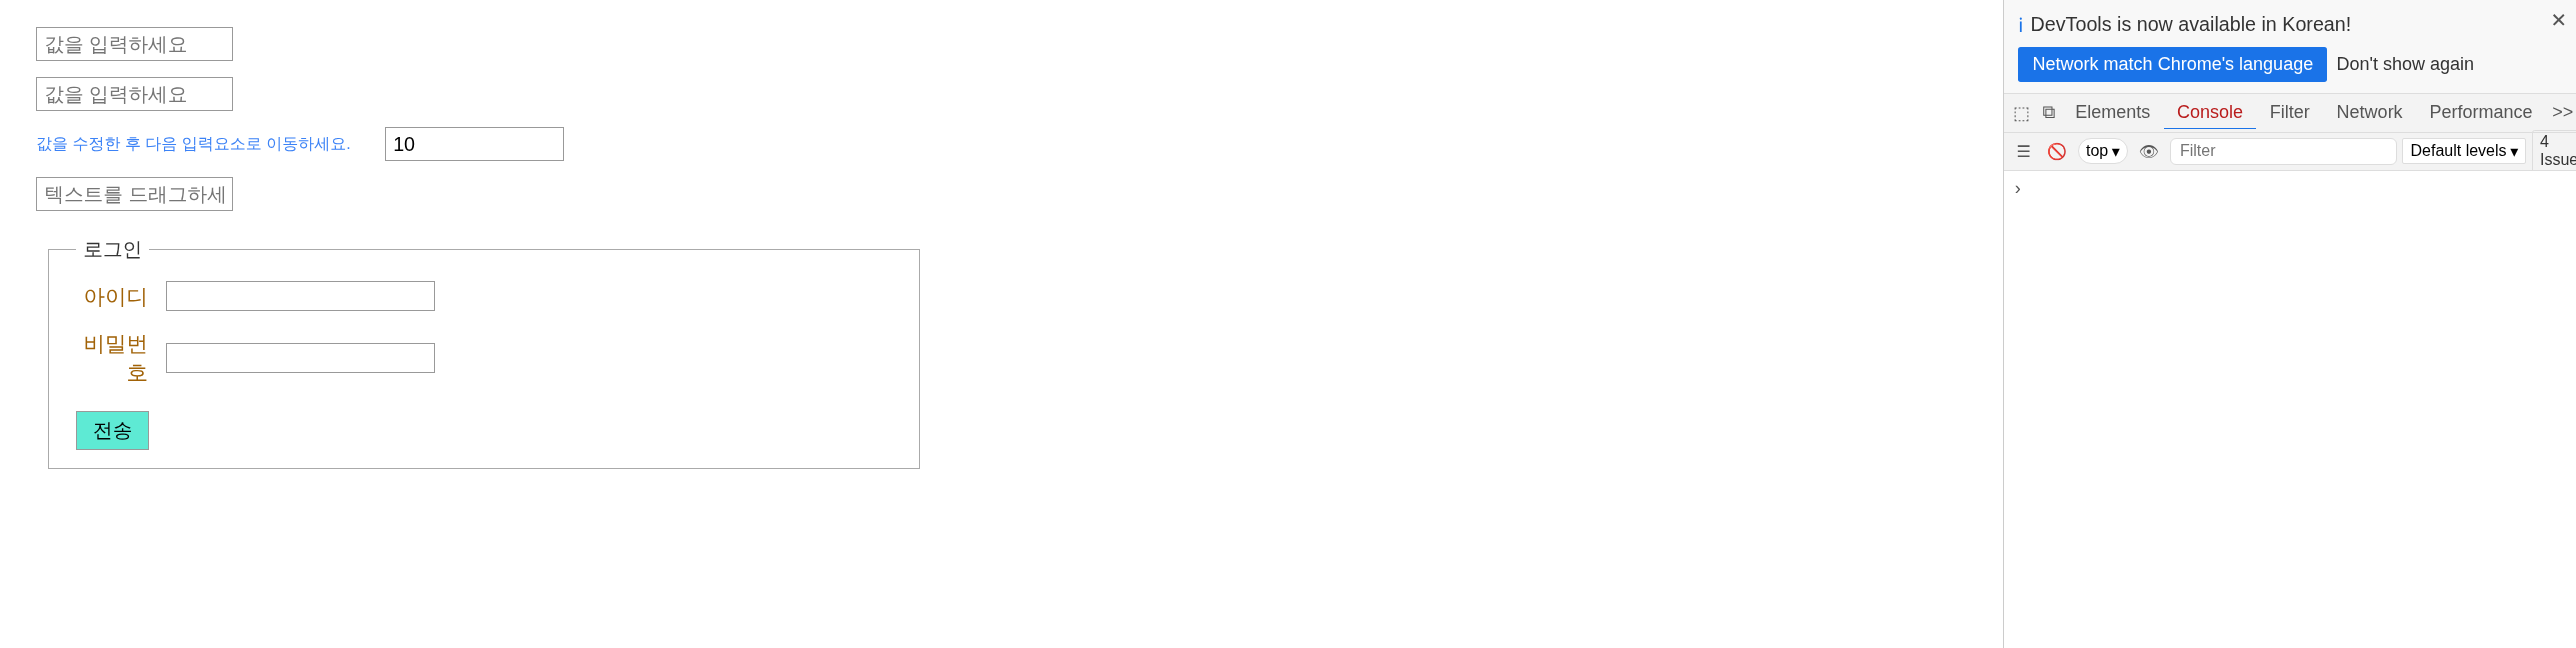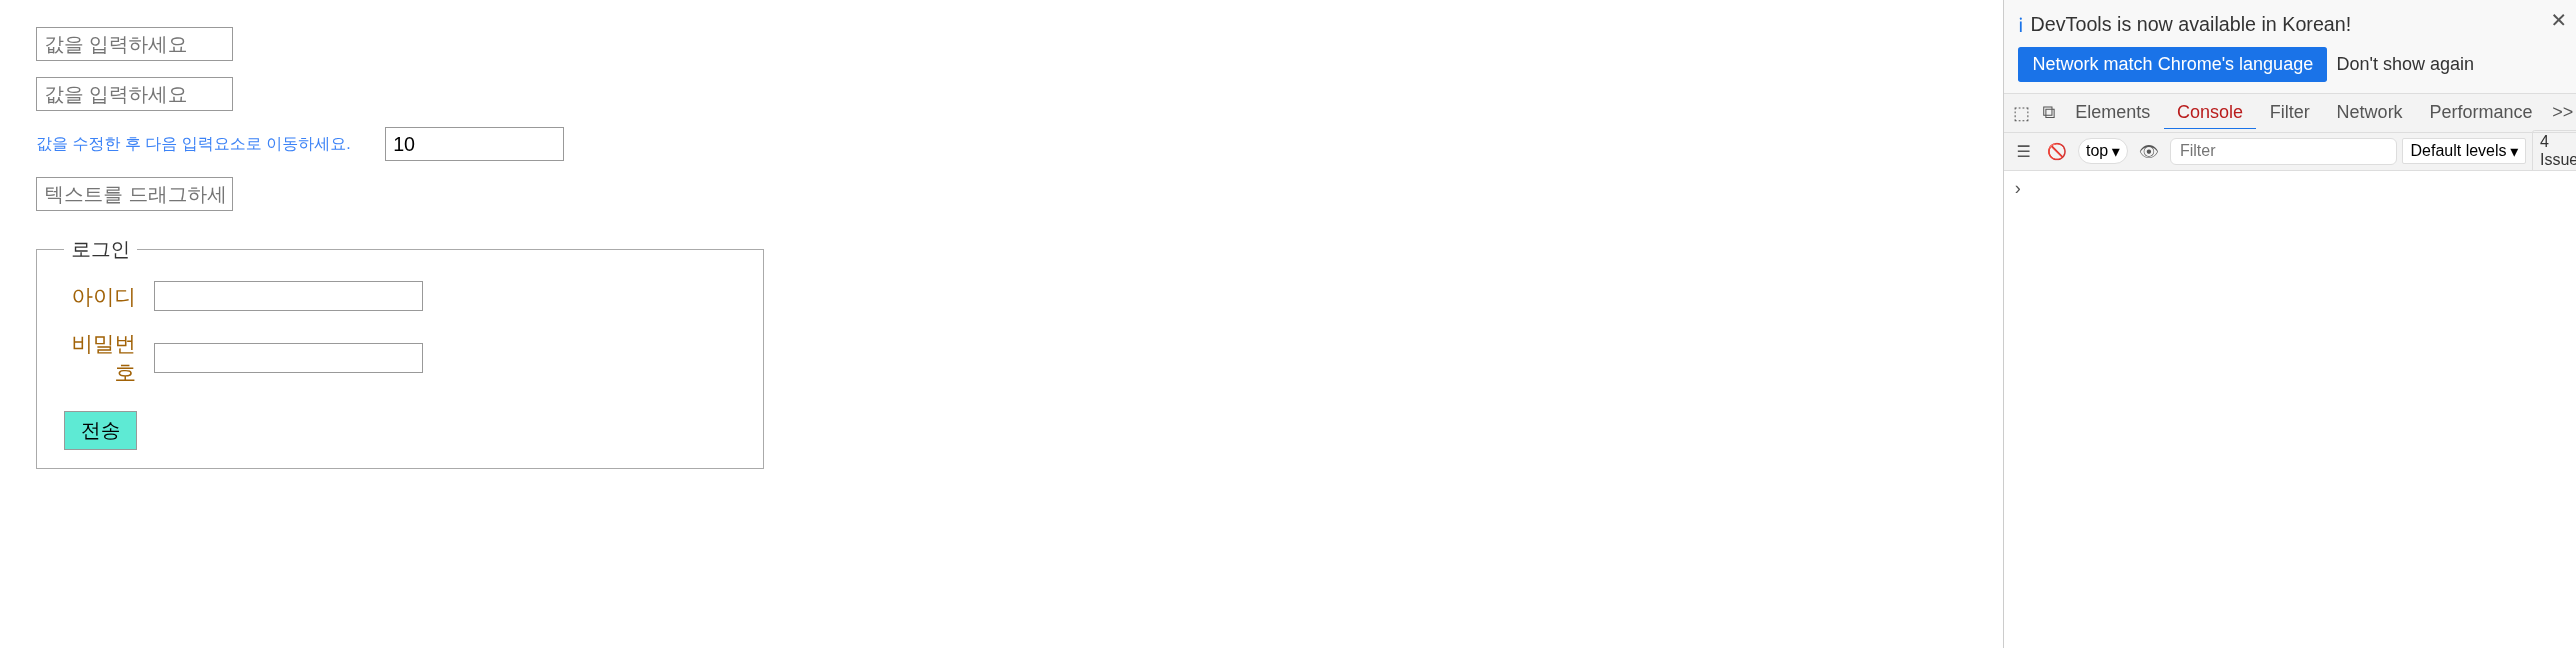--- a/index.html
+++ b/index.html
@@ -57,22 +57,23 @@
       font-size: 19.7px;
       width: 197px;
       color: #aaa;
       font-family: Arial, sans-serif;
     }
 
     
     .login-fieldset {
       border: 0.9px solid #aaa;
       padding: 18px 27px;
-      width: 728px;
+      width: 872px;
       margin-top: 9px;
+      margin-left: 12px;
     }
 
     .login-fieldset legend {
       font-size: 19.7px;
       color: #333;
       padding: 0 7.2px;
     }
 
     .login-row {
       display: flex;

